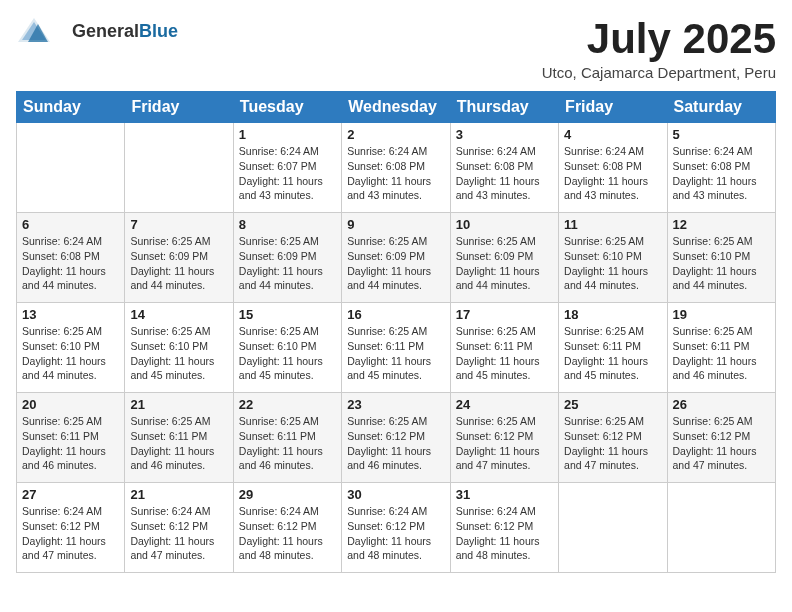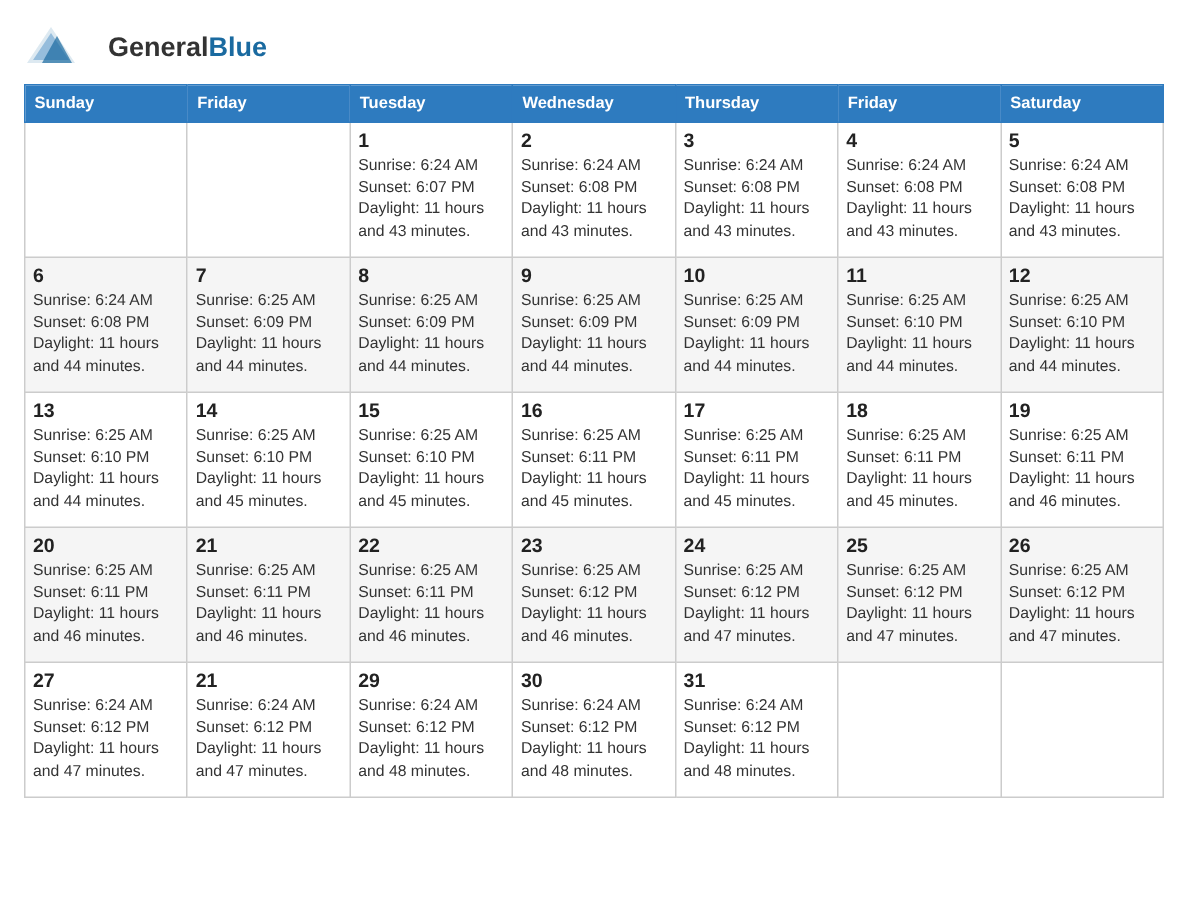--- a/index.html
+++ b/index.html
@@ -48,21 +48,21 @@
     .calendar-table {
       width: 100%;
       border-collapse: collapse;
       font-size: 11px;
     }
     .calendar-table th {
       background: #2e7bbf;
       color: #fff;
       text-align: left;
       padding: 6px 6px;
-      font-size: 11px;
+      font-size: 16px;
       font-weight: bold;
       border: 1px solid #2e7bbf;
     }
     .calendar-table td {
       border: 1px solid #ccc;
       vertical-align: top;
       padding: 4px 5px;
       width: 108px;
       min-height: 72px;
       height: 90px;
@@ -101,20 +101,24 @@
       <rect x="0" y="0" width="36" height="30" fill="white"></rect>
 
       <polygon points="18,2 34,26 2,26" fill="#1a6aa0" opacity="0.15"></polygon>
       <polygon points="18,6 30,24 6,24" fill="#2e7bbf" opacity="0.4"></polygon>
       <polygon points="22,8 32,26 12,26" fill="#1a6aa0" opacity="0.7"></polygon>
     </svg>
     <div>
       <span class="logo-text-general">General</span><span class="logo-text-blue">Blue</span>
     </div>
   </div>
+  <div class="title-area">
+    <div class="month-title">July 2025</div>
+    <div class="location-title">Utco, Cajamarca Department, Peru</div>
+  </div>
 </div>
 
 <table class="calendar-table">
   <thead>
     <tr>
     <th>Sunday</th>
         <th>Friday</th>
         <th>Tuesday</th>
         <th>Wednesday</th>
         <th>Thursday</th>

